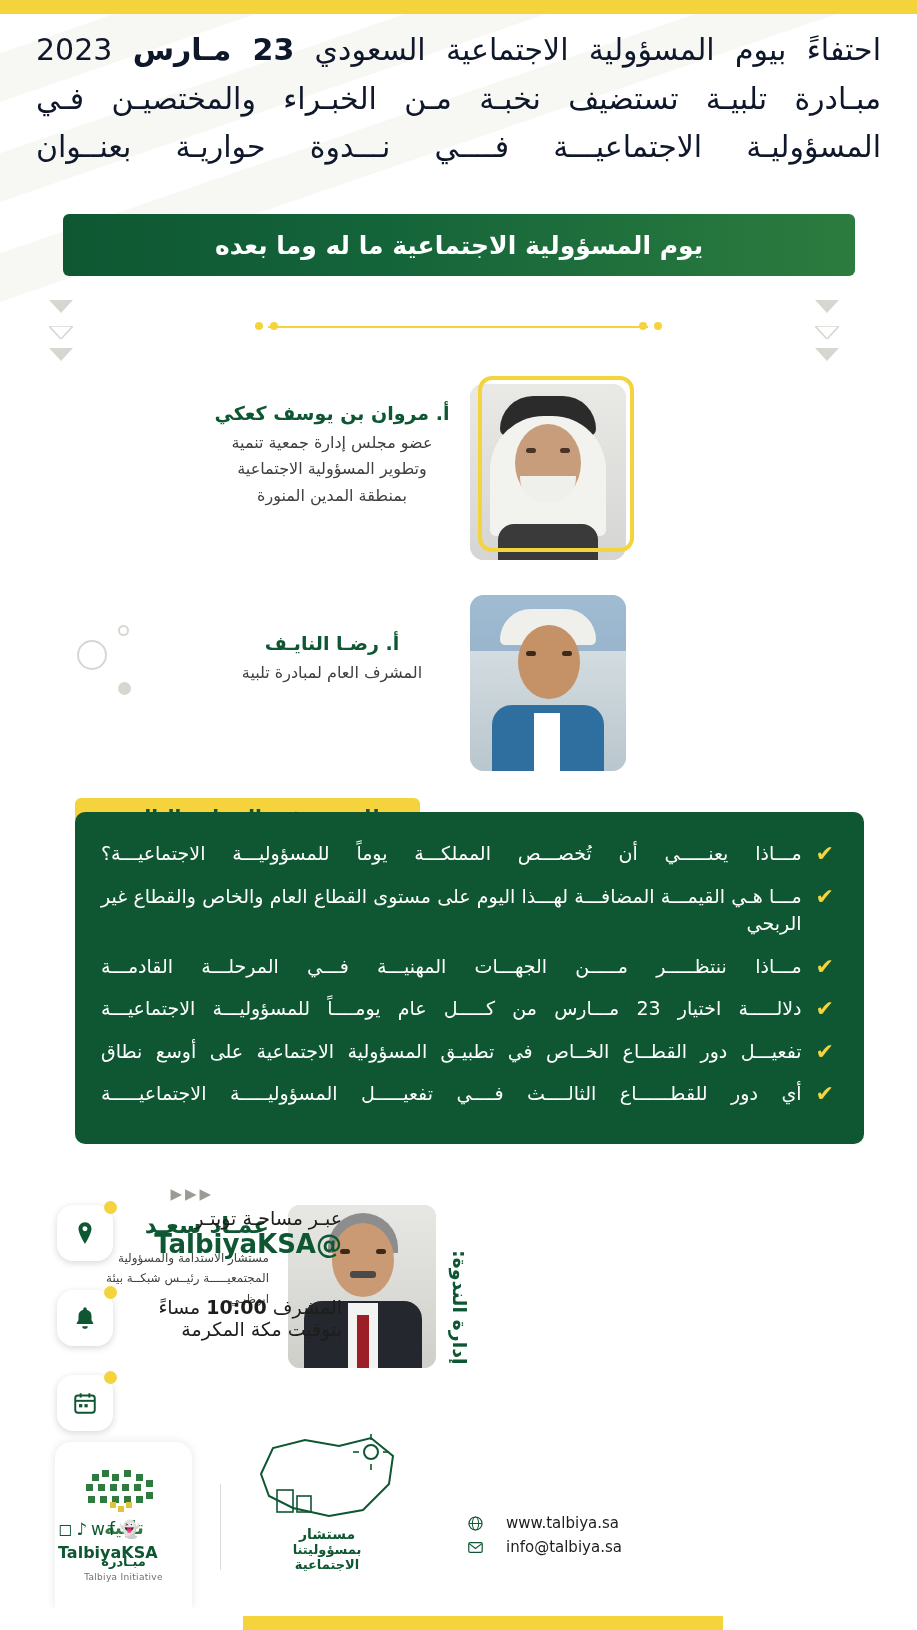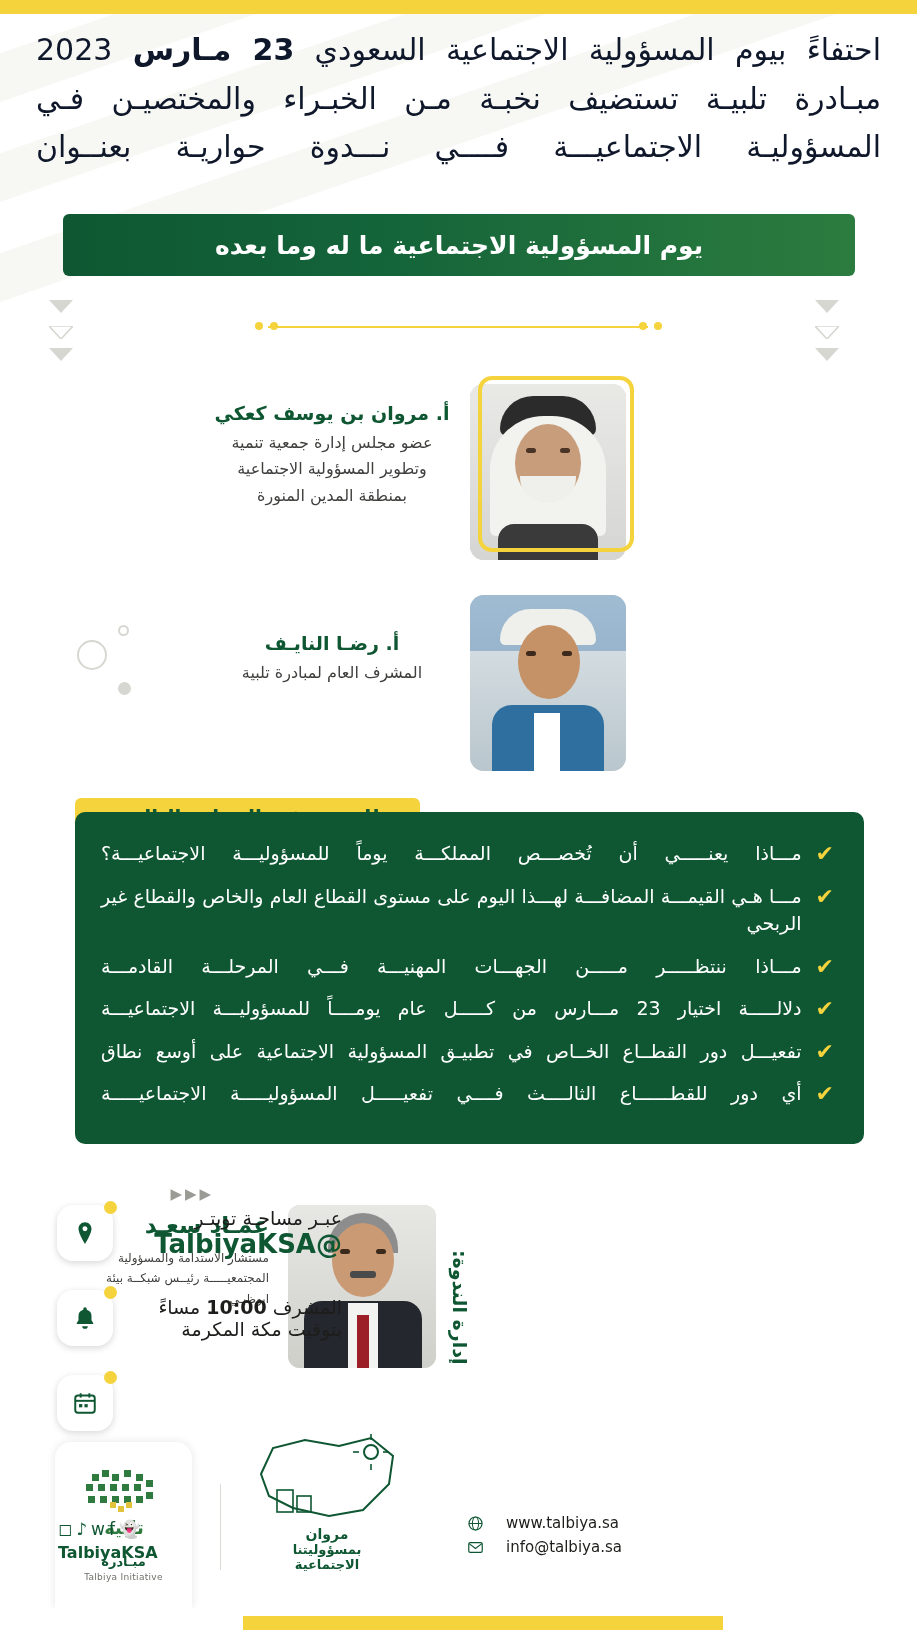--- a/index.html
+++ b/index.html
@@ -455,21 +455,21 @@
       <circle cx="128" cy="22" r="7" fill="none" stroke="#0e5732" stroke-width="2"></circle>
       <g stroke="#0e5732" stroke-width="1.6">
         <line x1="128" y1="10" x2="128" y2="4"></line>
           <line x1="128" y1="40" x2="128" y2="34"></line>
         <line x1="116" y1="22" x2="110" y2="22"></line>
           <line x1="146" y1="22" x2="140" y2="22"></line>
       </g>
       <rect x="34" y="60" width="16" height="22" fill="none" stroke="#0e5732" stroke-width="1.6"></rect>
       <rect x="54" y="66" width="14" height="16" fill="none" stroke="#0e5732" stroke-width="1.6"></rect>
     </svg>
-    <div class="p1">مروان</div>
+    <div class="p1">مستشار</div>
     <div class="p2">بمسؤوليتنا</div>
     <div class="p2">الاجتماعية</div>
   </div>
 
   <div class="contact">
     <div class="row">
       <svg width="17" height="17" viewBox="0 0 24 24">
         <circle cx="12" cy="12" r="9.2" fill="none" stroke="#0e5732" stroke-width="1.7"></circle>
         <ellipse cx="12" cy="12" rx="4.4" ry="9.2" fill="none" stroke="#0e5732" stroke-width="1.4"></ellipse>
         <line x1="3" y1="12" x2="21" y2="12" stroke="#0e5732" stroke-width="1.4"></line>

